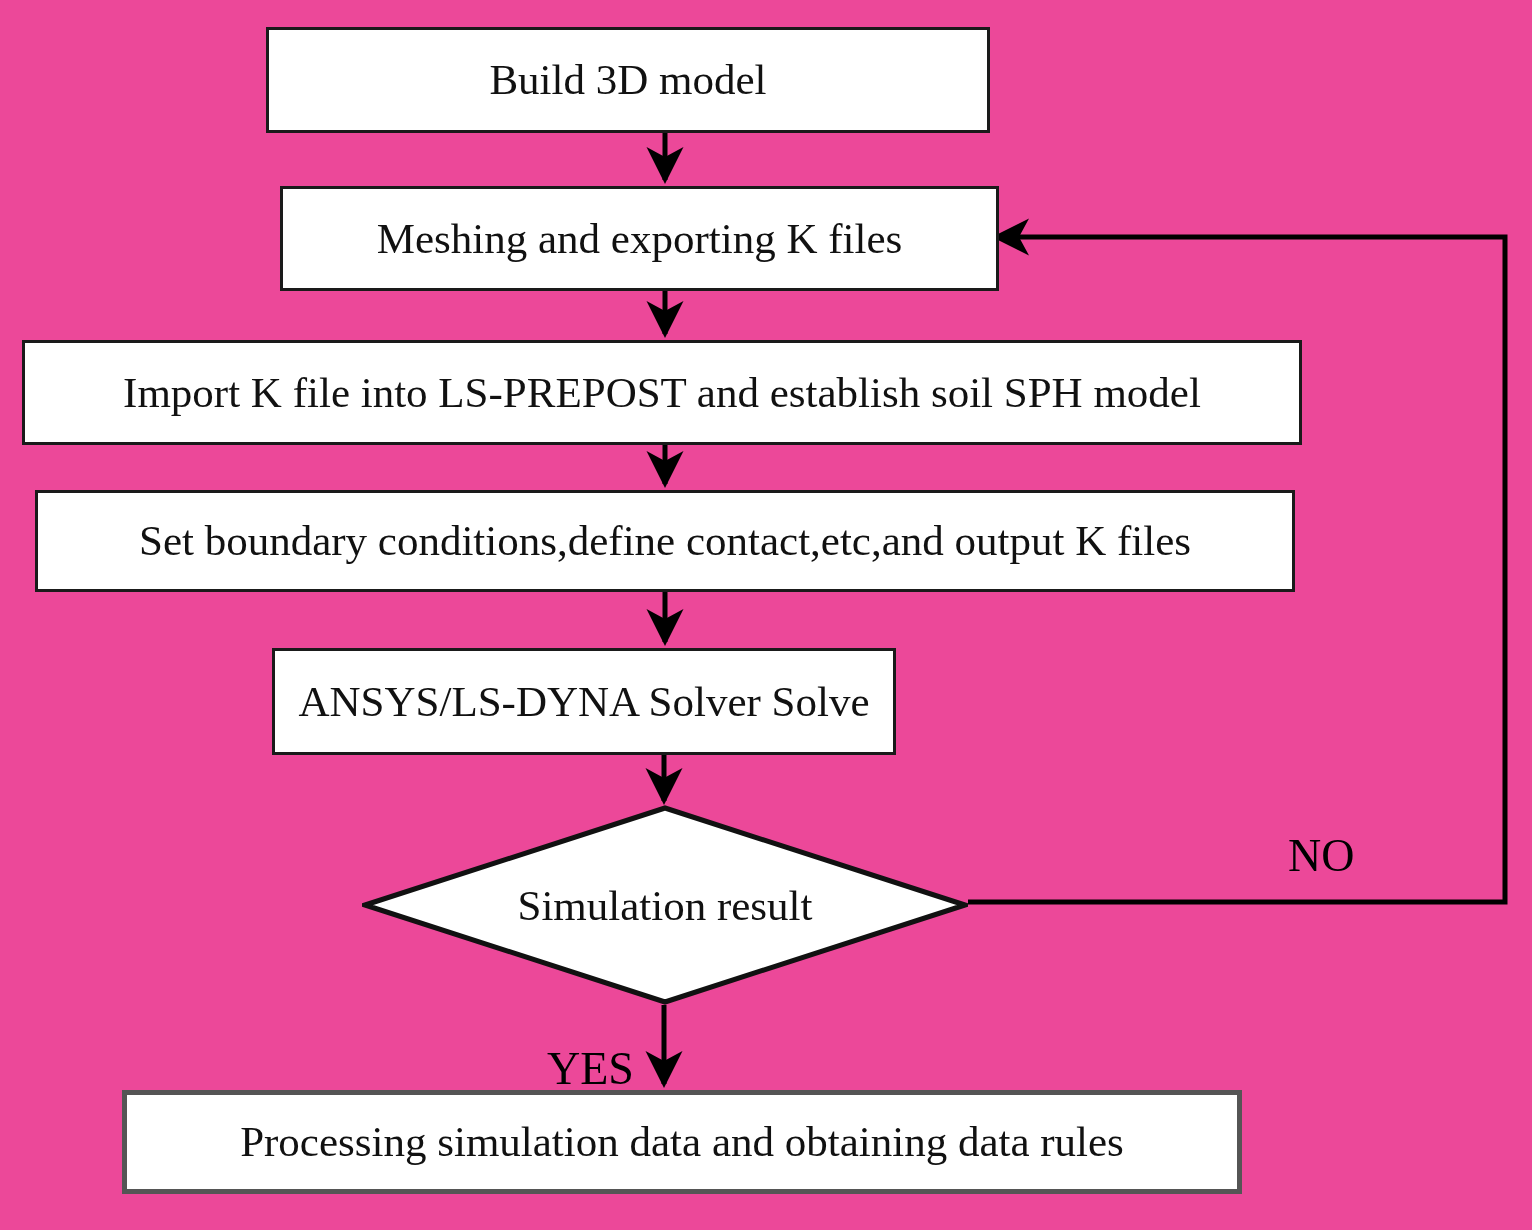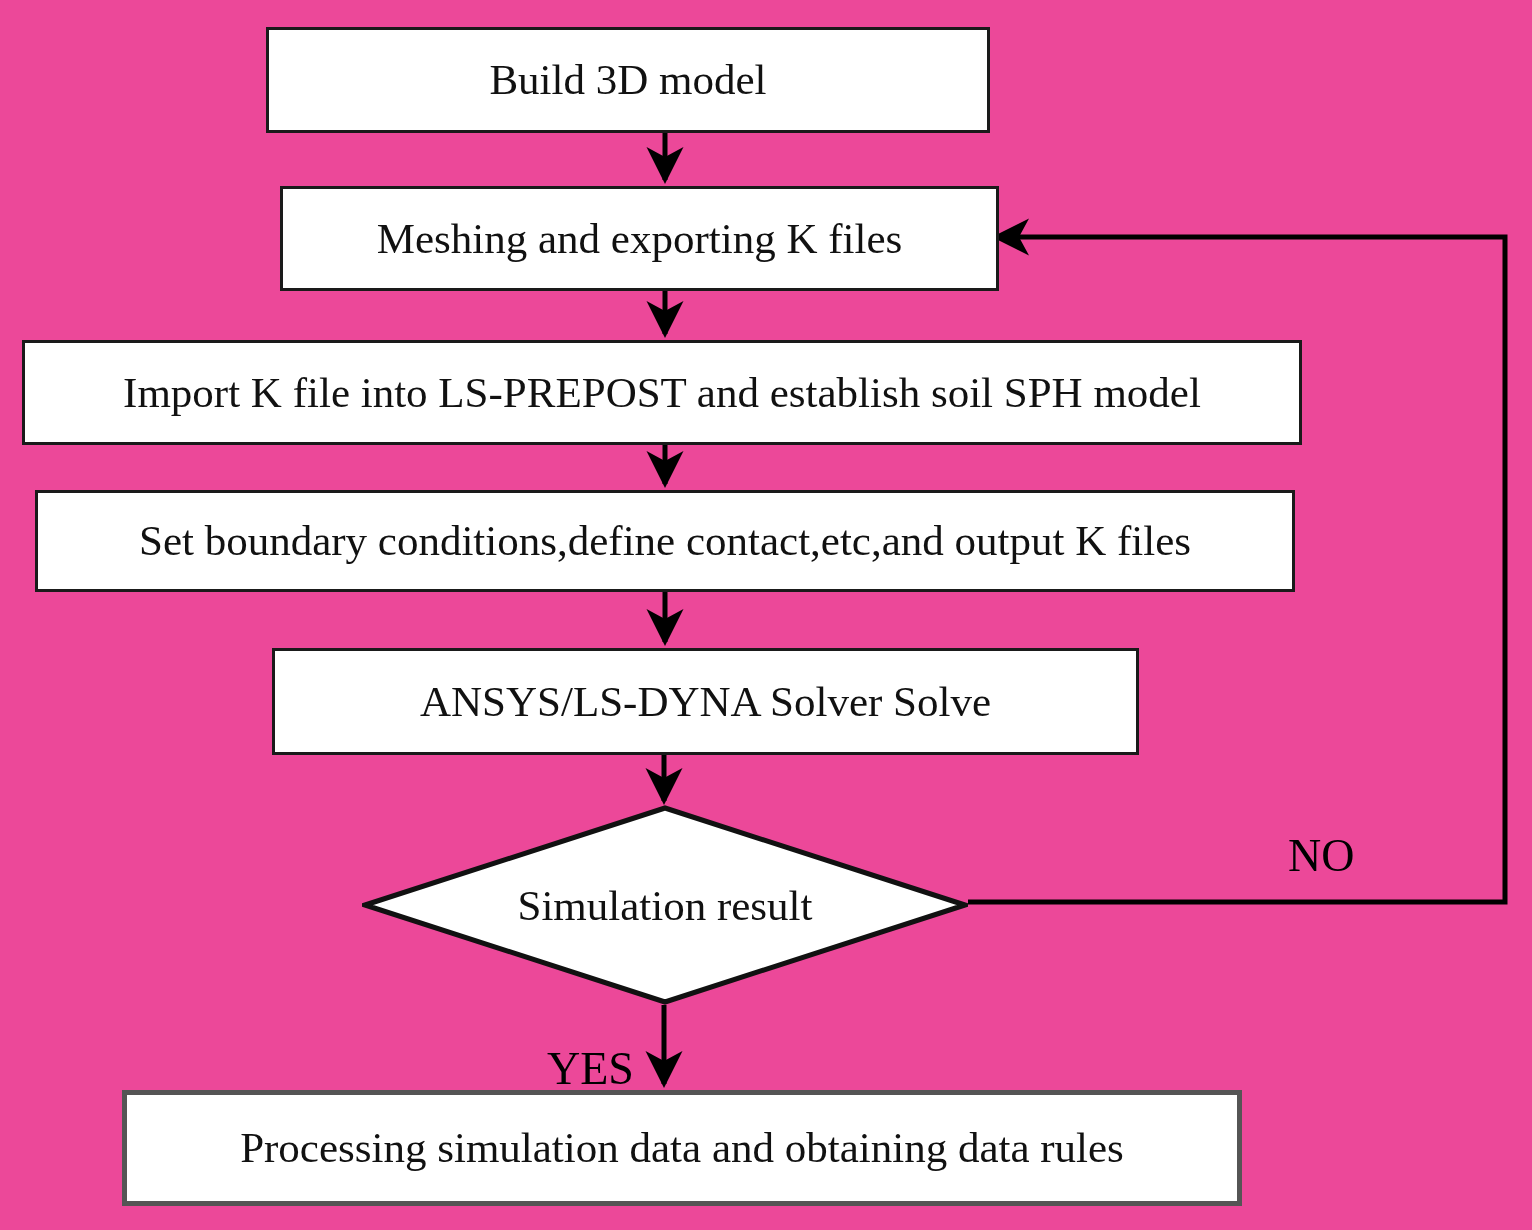--- a/index.html
+++ b/index.html
@@ -117,34 +117,34 @@
   </div>
 
   <div class="node box" style="left:35px; top:490px; width:1260px; height:102px; font-size:43px;">
     <span>Set boundary conditions,define contact,etc,and output K files</span>
   </div>
 
   <div class="node box" style="left:22px; top:340px; width:1280px; height:105px; font-size:43px;">
     <span>Import K file into LS-PREPOST and establish soil SPH model</span>
   </div>
 
-  <div class="node box" style="left:272px; top:648px; width:867px; height:107px; font-size:43px;">
+  <div class="node box" style="left:272px; top:648px; width:624px; height:107px; font-size:43px;">
     <span>ANSYS/LS-DYNA Solver Solve</span>
   </div>
 
   <div class="diamond-wrap" style="left:362px; top:805px; width:606px; height:200px;">
     <svg width="606" height="200" viewBox="0 0 606 200" xmlns="http://www.w3.org/2000/svg">
       <polygon points="303,3 603,100 303,197 3,100" fill="#ffffff" stroke="#111111" stroke-width="5"></polygon>
     </svg>
     <div class="diamond-text" style="font-size:43px;text-align:right;">
       <span>Simulation result</span>
     </div>
   </div>
 
-  <div class="node box gray" style="left:122px; top:1090px; width:1120px; height:116px; font-size:43px;">
+  <div class="node box gray" style="left:122px; top:1090px; width:1120px; height:104px; font-size:43px;">
     <span>Processing simulation data and obtaining data rules</span>
   </div>
 
   <div class="lbl" style="left:1288px; top:833px; font-size:46px;">
     <span>NO</span>
   </div>
 
   <div class="lbl" style="left:547px; top:1046px; font-size:46px;">
     <span>YES</span>
   </div>

